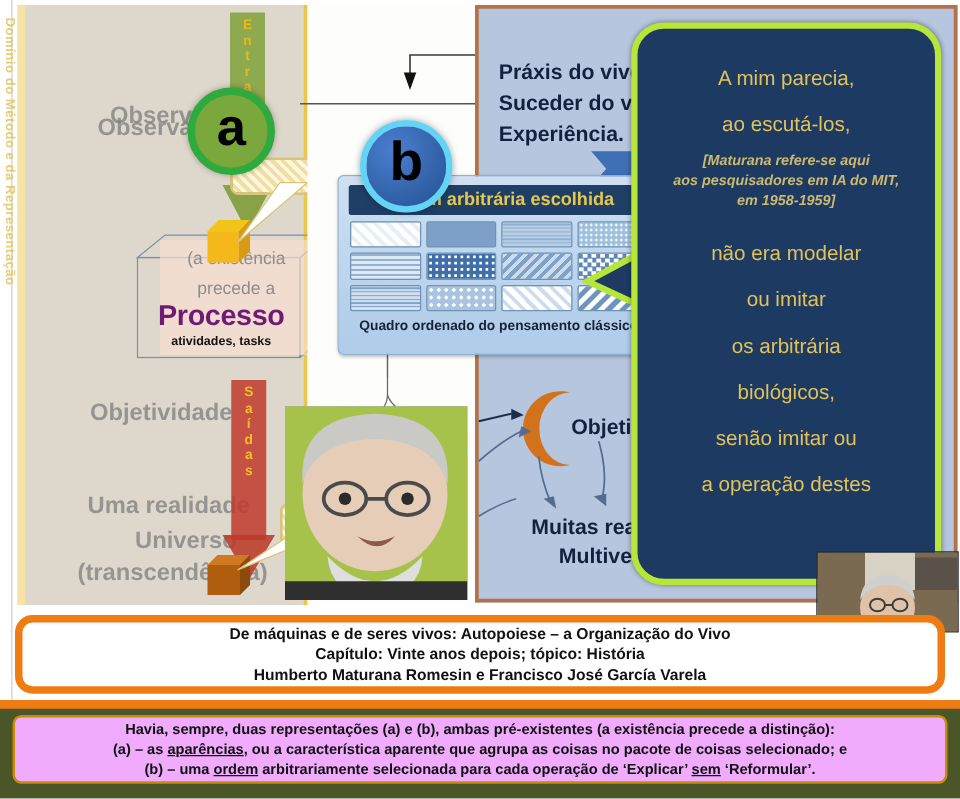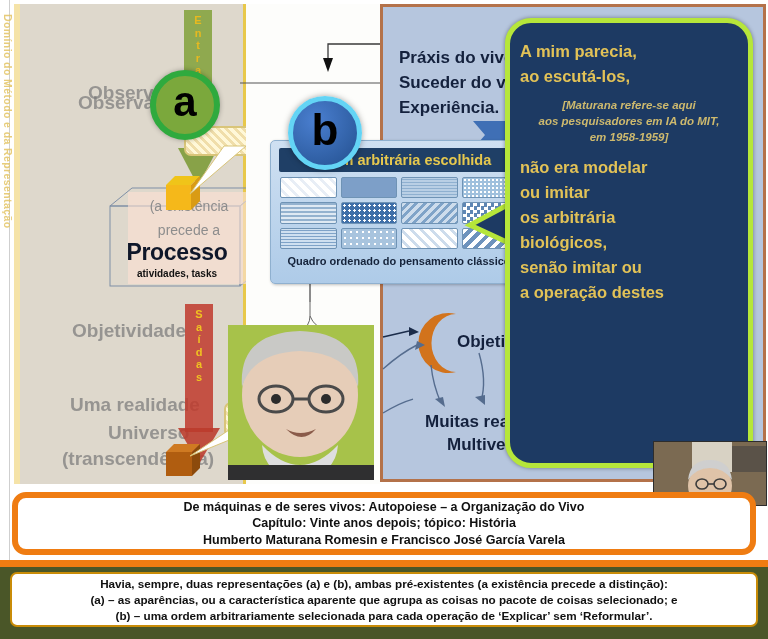--- a/index.html
+++ b/index.html
@@ -44,21 +44,21 @@
   #saidas-arrow .vtext{
     position:absolute;left:0;top:4px;width:42px;color:#f0c320;font-size:11px;
     font-weight:bold;text-align:center;line-height:12.5px;
   }
   
   #process-box{position:absolute;left:48px;top:180px;width:160px;height:105px;}
   #process-box svg{position:absolute;left:0;top:0;overflow:visible;}
   #process-tint{position:absolute;left:18px;top:8px;width:118px;height:92px;background:#fae0d2;opacity:.65;}
   .proc-t1{position:absolute;left:20px;top:14px;width:118px;text-align:center;color:#8d8d8d;font-size:14px;}
   .proc-t2{position:absolute;left:20px;top:38px;width:118px;text-align:center;color:#8d8d8d;font-size:14px;}
-  .proc-t3{position:absolute;left:2px;top:55px;width:130px;text-align:center;color:#0f172a;font-size:23px;font-weight:bold;letter-spacing:-.3px;}
+  .proc-t3{position:absolute;left:2px;top:55px;width:130px;text-align:center;color:#701a75;font-size:23px;font-weight:bold;letter-spacing:-.3px;}
   .proc-t4{position:absolute;left:2px;top:84px;width:130px;text-align:center;color:#111;font-size:10px;font-weight:bold;}
   
   #cube-a{position:absolute;left:104px;top:172px;width:34px;height:34px;}
   #cube-b{position:absolute;left:104px;top:440px;width:34px;height:32px;}
   
   .callout{position:absolute;border:2px solid #d9c579;border-radius:7px;
      background:repeating-linear-gradient(45deg,#fff8d8 0 3px,#f0deaa 3px 6px);}
   
   #red-x{position:absolute;left:204px;top:160px;width:46px;height:46px;}
   
@@ -101,36 +101,36 @@
   #photo-maturana{position:absolute;left:228px;top:325px;width:146px;height:155px;
      background:linear-gradient(160deg,#9aa48f 0%,#8d9c85 40%,#7d8a74 100%);overflow:hidden;}
   
   #photo-inset{position:absolute;left:653px;top:441px;width:112px;height:63px;
      background:linear-gradient(150deg,#6d5a45,#8e7a5e 50%,#4c4338);border:1px solid #2d2d2d;overflow:hidden;}
   
   #speech-bubble{position:absolute;left:505px;top:18px;width:238px;height:440px;
      background:#1d3a63;border:5px solid #b6e63a;border-radius:26px;
      box-shadow:0 0 4px rgba(0,0,0,.4);}
   #bubble-tail{position:absolute;left:470px;top:195px;width:56px;height:58px;}
-  .bub-line{color:#e2c257;font-size:16.5px;font-weight:bold;line-height:25px;}
+  .bub-line{color:#e2c257;font-size:16.5px;font-weight:normal;text-align:center;line-height:25px;margin-top:12px;}
   .bub-note{color:#cdb96e;font-size:11.5px;font-style:italic;font-weight:bold;text-align:center;line-height:16px;}
   #bubble-inner{position:absolute;left:10px;top:16px;right:10px;}
   
   #ref-box{position:absolute;left:12px;top:492px;width:744px;height:63px;
      background:#ffffff;border:6px solid #ef7c12;border-radius:14px;box-sizing:border-box;
      display:flex;flex-direction:column;align-items:center;justify-content:center;}
   .ref-line{color:#111;font-size:12.5px;font-weight:bold;line-height:16.5px;white-space:nowrap;}
   
   #bottom-strip{position:absolute;left:0;top:560px;width:768px;height:79px;background:#4a5628;}
   #bottom-strip-top{position:absolute;left:0;top:0;width:768px;height:7px;background:#ef7c12;}
   #amber-box{position:absolute;left:10px;top:12px;width:748px;height:55px;
-     background:#ffffff;border:2px solid #c98c08;border-radius:7px;box-sizing:border-box;
+     background:#f0abfc;border:2px solid #c98c08;border-radius:7px;box-sizing:border-box;
      display:flex;flex-direction:column;align-items:center;justify-content:center;}
   .amber-line{color:#111;font-size:11.7px;font-weight:bold;line-height:16px;white-space:nowrap;}
-  .u{}
+  .u{text-decoration:underline;}
   
   #frame-left{position:absolute;left:0;top:0;width:9px;height:560px;background:#ffffff;border-right:1px solid #cfcfcf;}
   #frame-top{position:absolute;left:0;top:0;width:768px;height:3px;background:#ffffff;}
 </style>
 </head>
 <body>
 
 <div id="slide">
 
   <div id="frame-top"></div>

